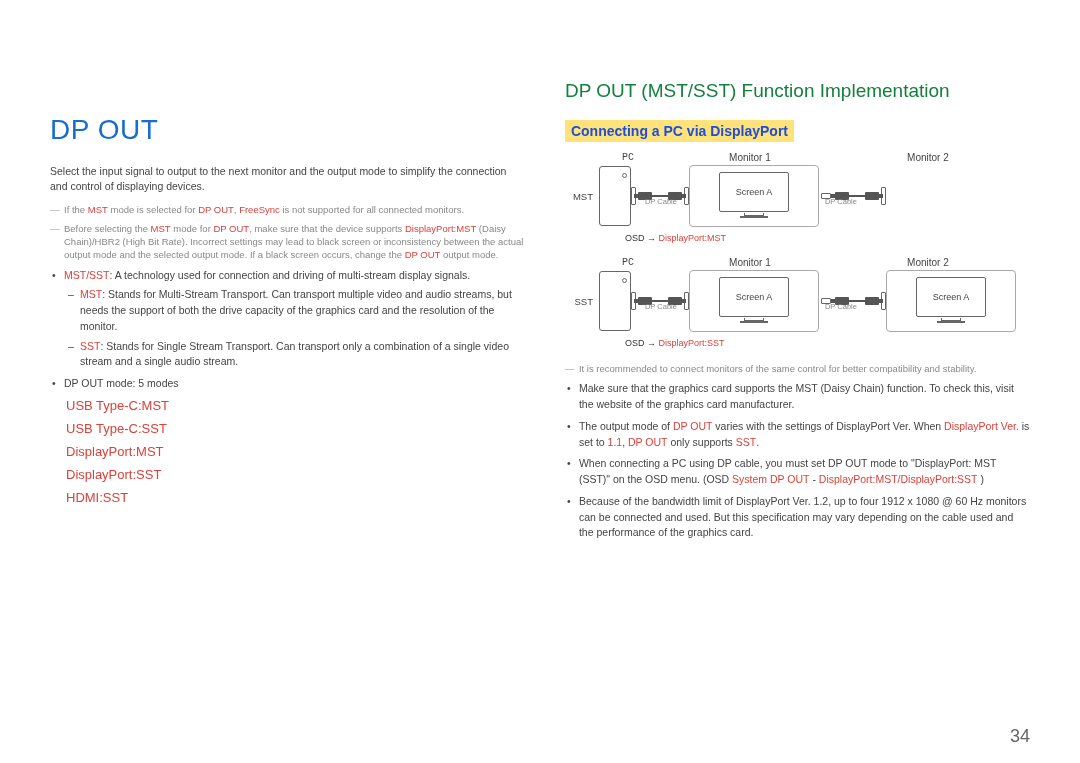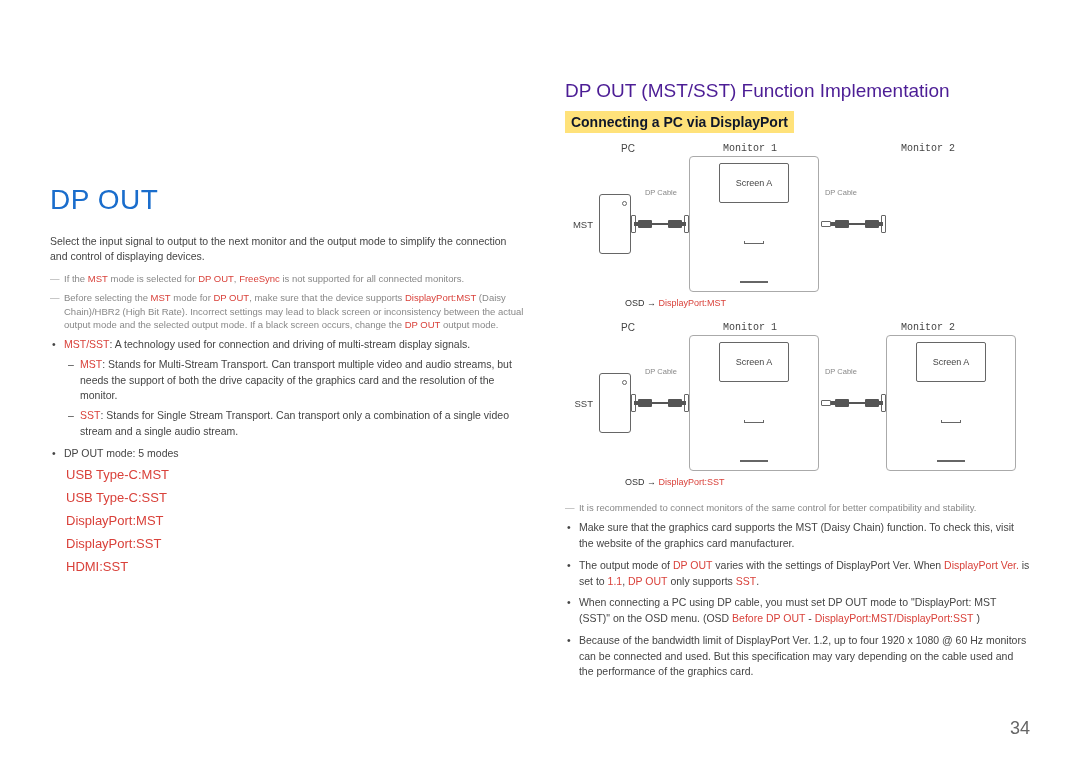--- a/index.html
+++ b/index.html
@@ -22,27 +22,27 @@
   h1.title {
     font-size: 28px;
     font-weight: 400;
     color: #1a6dcc;
     margin-bottom: 18px;
     letter-spacing: 0.5px;
   }
   h2.subtitle {
     font-size: 19px;
     font-weight: 500;
-    color: #4c1d95;
-    margin-bottom: 9px;
+    color: #15803d;
+    margin-bottom: 18px;
   }
   .hl {
     display: inline-block;
     background: #ffe27a;
-    color: #0f172a;
+    color: #1d4ed8;
     font-weight: 600;
     font-size: 14px;
     padding: 3px 6px;
     margin-bottom: 10px;
   }
   p.body {
     font-size: 10.5px;
     line-height: 1.45;
     margin-bottom: 8px;
     color: #444;
@@ -93,21 +93,21 @@
   ul.modes { list-style: none; padding-left: 16px; margin-top: 4px; }
   ul.modes > li {
     font-size: 13px;
     color: #d9413a;
     font-weight: 500;
     margin-bottom: 8px;
   }
   .red { color: #d9413a; font-weight: 500; }
   .pagenum {
     position: absolute;
-    bottom: 24px;
+    bottom: 16px;
     right: 50px;
     font-size: 18px;
     color: #666;
   }
   
   .diagram-row {
     display: flex;
     align-items: center;
     margin-bottom: 14px;
     font-size: 9.5px;
@@ -115,23 +115,23 @@
   }
   .diag-label { width: 34px; text-align: right; padding-right: 6px; }
   .diag-headers {
     display: flex;
     margin-left: 34px;
     font-size: 10px;
     color: #444;
     margin-bottom: 2px;
   }
   .diag-headers > div { text-align: center; }
-  .hdr-pc { width: 58px; }
+  .hdr-pc { width: 58px; font-family: Liberation Mono, monospace; }
   .hdr-gap1 { width: 28px; }
-  .hdr-mon { width: 130px; font-family: Liberation Mono, monospace; }
+  .hdr-mon { width: 130px; }
   .hdr-gap2 { width: 48px; }
   .pc-box {
     width: 32px;
     height: 60px;
     border: 1.5px solid #666;
     border-radius: 3px;
     background: #fff;
     position: relative;
   }
   .pc-box::after {
@@ -147,21 +147,20 @@
   .mon-group {
     border: 1.5px solid #aaa;
     border-radius: 4px;
     padding: 6px 6px 8px 6px;
     width: 130px;
     display: flex;
     flex-direction: column;
     align-items: center;
     position: relative;
     background: #fff;
-    gap: 37px;
   }
   .mon-screen {
     border: 1.5px solid #666;
     border-radius: 2px;
     width: 70px;
     height: 40px;
     display: flex;
     align-items: center;
     justify-content: center;
     font-size: 9px;
@@ -365,20 +364,20 @@
     </div>
 
     <p class="note">It is recommended to connect monitors of the same control for better compatibility and stability.</p>
 
     <ul class="bullets">
       <li>Make sure that the graphics card supports the MST (Daisy Chain) function. To check this, visit the website of the graphics card manufacturer.</li>
       <li>
         <span>The output mode of </span><span class="red">DP OUT</span><span> varies with the settings of DisplayPort Ver. When </span><span class="red">DisplayPort Ver.</span><span> is set to </span><span class="red">1.1</span><span>, </span><span class="red">DP OUT</span><span> only supports </span><span class="red">SST</span><span>.</span>
       </li>
       <li>
-        <span>When connecting a PC using DP cable, you must set DP OUT mode to "DisplayPort: MST (SST)" on the OSD menu. (OSD </span><span class="red">Before</span><span>  </span><span class="red">DP OUT</span><span> - </span><span class="red">DisplayPort:MST/DisplayPort:SST</span><span> )</span>
+        <span>When connecting a PC using DP cable, you must set DP OUT mode to "DisplayPort: MST (SST)" on the OSD menu. (OSD </span><span class="red">System</span><span>  </span><span class="red">DP OUT</span><span> - </span><span class="red">DisplayPort:MST/DisplayPort:SST</span><span> )</span>
       </li>
-      <li>Because of the bandwidth limit of DisplayPort Ver. 1.2, up to four 1920 x 1080 @ 60 Hz monitors can be connected and used. But this specification may vary depending on the cable used and the performance of the graphics card.</li>
+      <li>Because of the bandwidth limit of DisplayPort Ver. 1.2, up to four 1912 x 1080 @ 60 Hz monitors can be connected and used. But this specification may vary depending on the cable used and the performance of the graphics card.</li>
     </ul>
   </div>
 </div>
 
 <div class="pagenum">34</div>
 
 </body></html>

